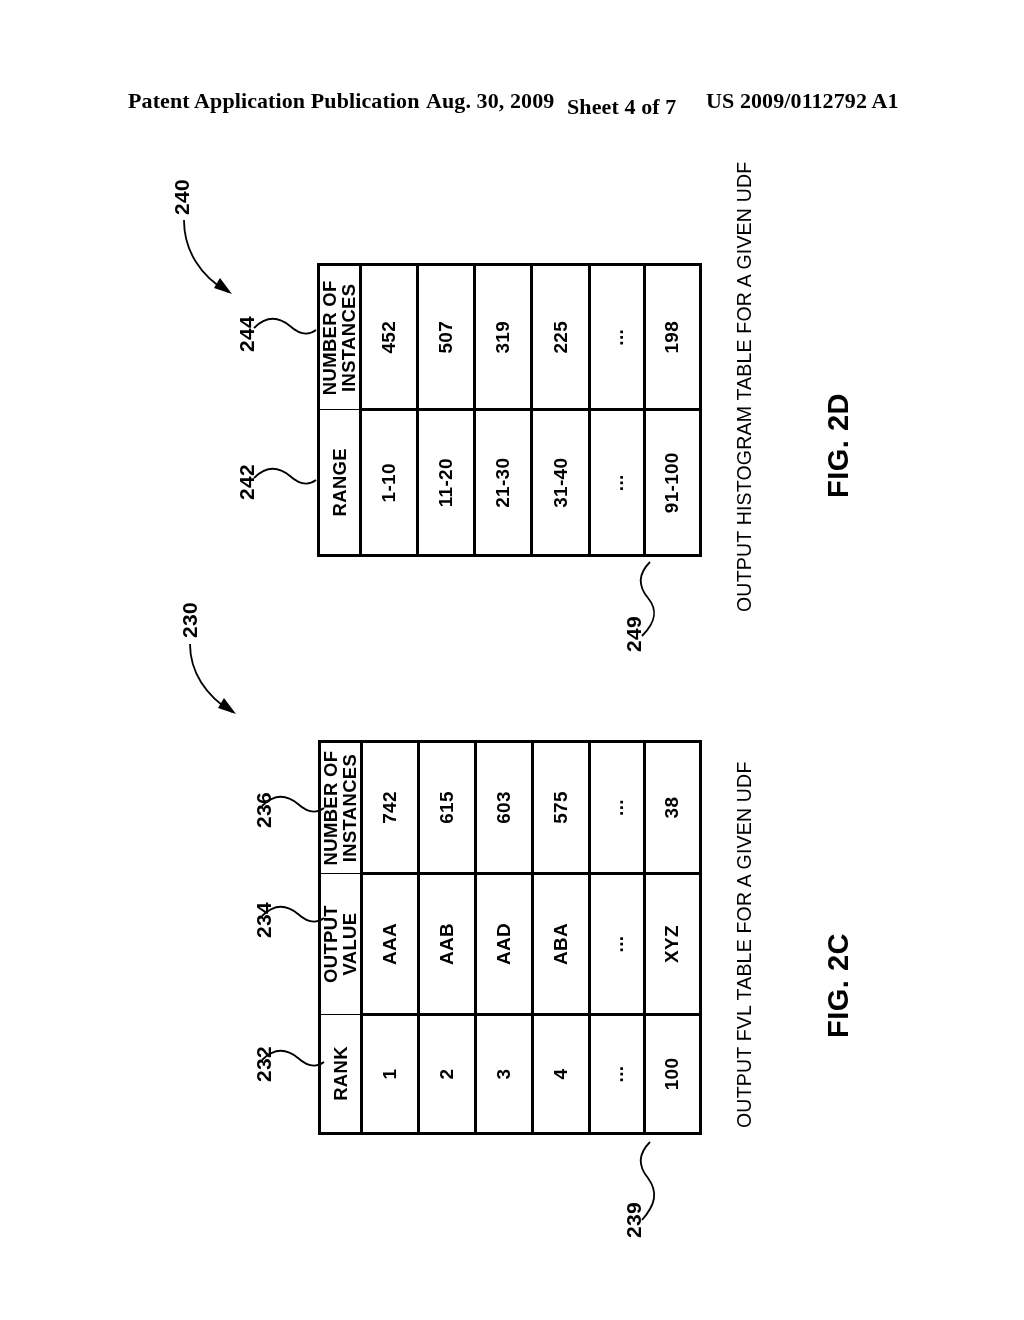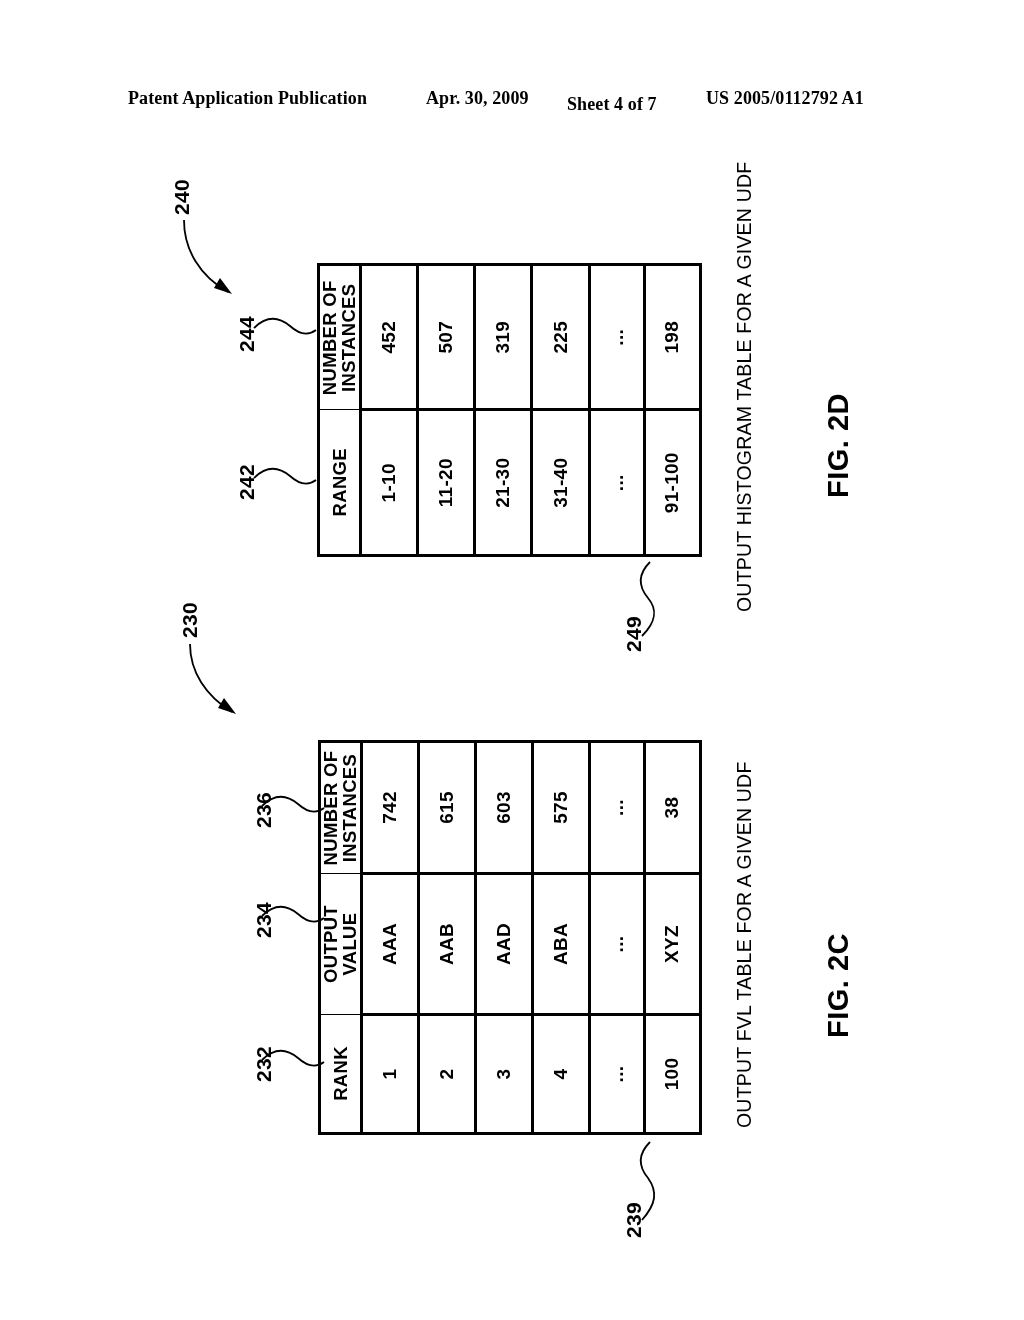--- a/index.html
+++ b/index.html
@@ -19,21 +19,21 @@
 
   
   .page-header {
     position: absolute;
     top: 88px;
     left: 0;
     width: 1024px;
     height: 26px;
     font-family: "Liberation Serif", serif;
     font-weight: bold;
-    font-size: 18px;
+    font-size: 22px;
     letter-spacing: 0.1px;
     white-space: nowrap;
   }
   .hdr-pub   { position: absolute; left: 128px;  top: 0; }
   .hdr-date  { position: absolute; left: 426px;  top: 0; }
   .hdr-sheet { position: absolute; left: 567px;  top: 0; margin-top: 6px; }
   .hdr-pat   { position: absolute; left: 706px;  top: 0; }
 
   
   .figure-area {
@@ -139,23 +139,23 @@
     stroke: #000;
     stroke-width: 1.8;
   }
   .leader polygon { fill: #000; stroke: none; }
 </style>
 </head>
 <body>
 
 <div class="page-header">
   <span class="hdr-pub">Patent Application Publication</span>
-  <span class="hdr-date">Apr. 30, 2009</span>
+  <span class="hdr-date">Aug. 30, 2009</span>
   <span class="hdr-sheet">Sheet 4 of 7</span>
-  <span class="hdr-pat">US 2005/0112792 A1</span>
+  <span class="hdr-pat">US 2009/0112792 A1</span>
 </div>
 
 <div class="figure-area">
 
   <div class="rot-table" style="left:317px; top:557px;">
     <table class="ptable" style="width:287px; height:385px;">
       <thead>
         <tr>
           <th style="width:143.5px;">RANGE</th>
           <th style="width:143.5px;">NUMBER OF<br>INSTANCES</th>

